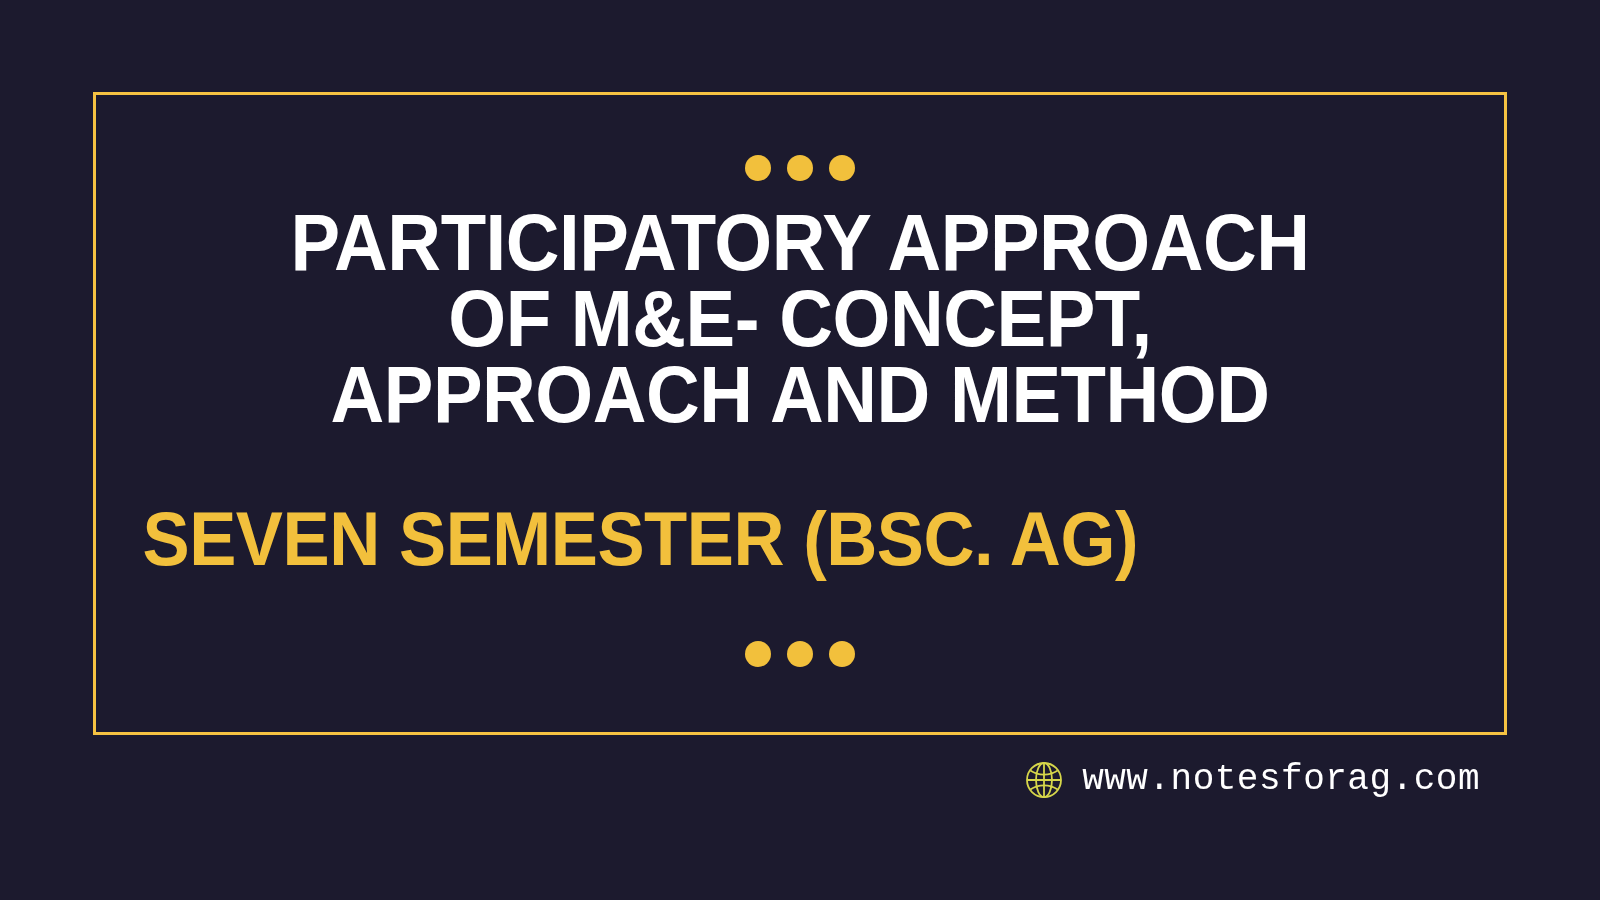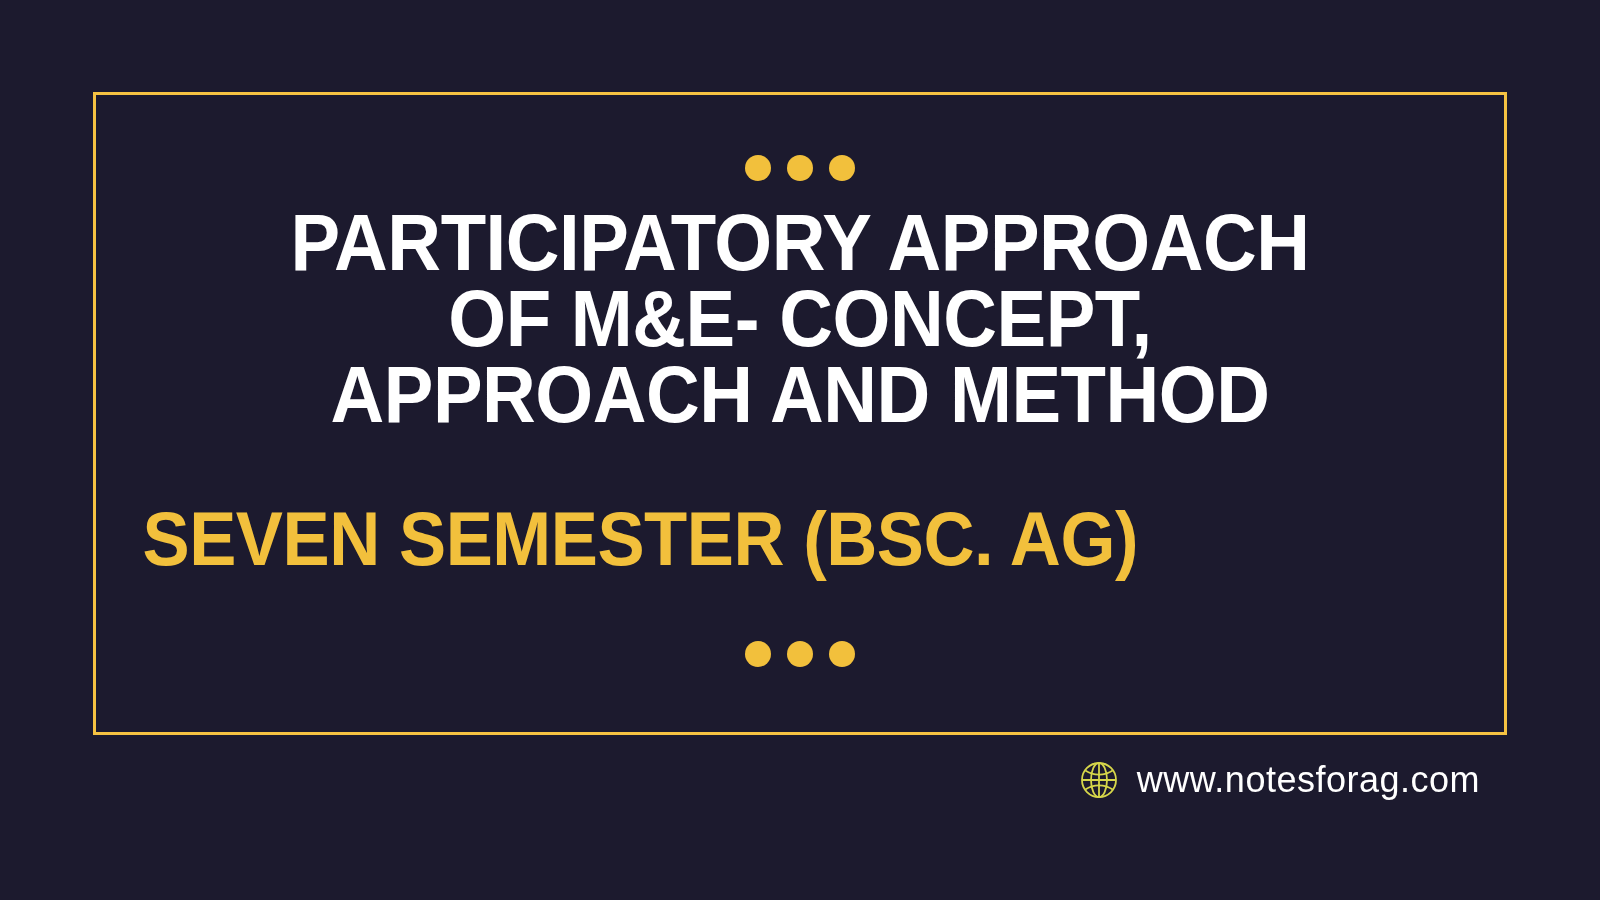--- a/index.html
+++ b/index.html
@@ -112,21 +112,21 @@
     gap: 18px;
   }
   #globe-icon {
     width: 40px;
     height: 40px;
     display: block;
     flex: 0 0 auto;
   }
   #site-url {
     color: #ffffff;
-    font-family: Liberation Sans, sans-serif;
+    font-family: Liberation Mono, monospace;
     font-weight: normal;
     font-size: 36px;
     letter-spacing: 0.5px;
     line-height: 1;
     white-space: nowrap;
   }
 </style>
 </head>
 <body>
 

